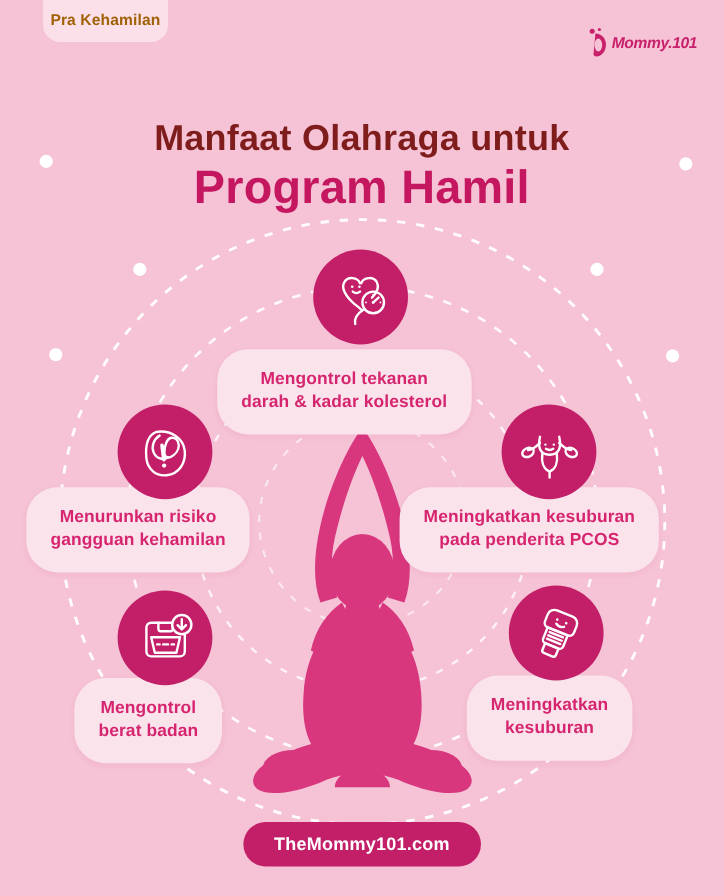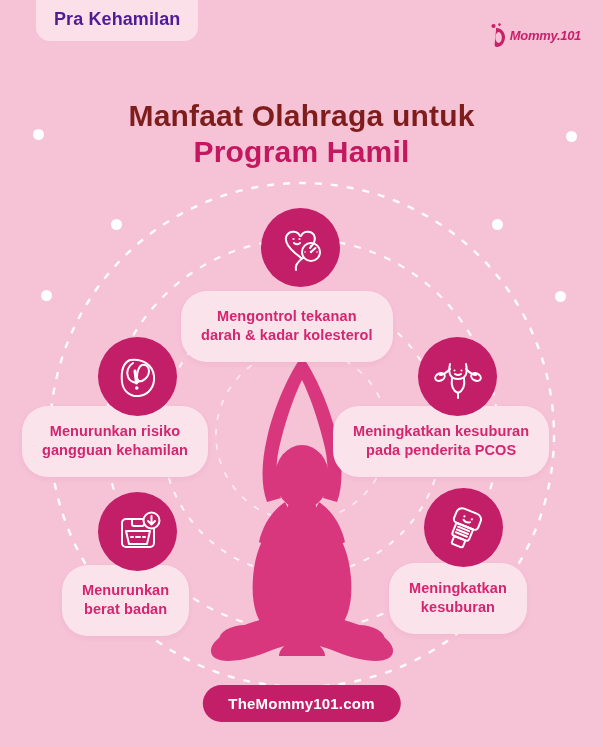--- a/index.html
+++ b/index.html
@@ -16,39 +16,39 @@
   .dot { position:absolute; background:#ffffff; border-radius:50%; }
   .rings { position:absolute; left:50%; top:435px; transform:translate(-50%,-50%);
            width:520px; height:520px; pointer-events:none; }
   .rings svg { width:100%; height:100%; display:block; }
 
   
   .tag {
     position:absolute; left:36px; top:0;
     background:#fbdfe9;
     border-radius:0 0 14px 14px;
-    padding:9px 18px 11px;
-    color:#4c1d95; font-size:18px; font-weight:700; letter-spacing:.1px;
+    padding:9px 6px 11px;
+    color:#a16207; font-size:13px; font-weight:700; letter-spacing:.1px;
   }
   .logo {
     position:absolute; right:22px; top:22px;
     display:flex; align-items:center; gap:2px;
     color:#c8206a;
   }
   .logo-mark { width:18px; height:26px; display:block; }
   .logo-text { font-size:13px; font-weight:700; font-style:italic; letter-spacing:-.3px; }
 
   
   .headline { position:absolute; left:0; right:0; top:99px; text-align:center; }
   .headline .l1 {
     display:block; color:#7f1d1d; font-size:30px; font-weight:700;
     letter-spacing:.2px; line-height:1.14;
   }
   .headline .l2 {
-    display:block; color:#c4175f; font-size:30px; font-weight:700;
+    display:block; color:#c4175f; font-size:39px; font-weight:700;
     letter-spacing:.2px; line-height:1.14; margin-top:2px;
   }
 
   
   .yoga { position:absolute; left:50%; transform:translateX(-50%); top:352px;
           width:210px; height:318px; }
   .yoga svg { width:100%; height:100%; display:block; }
 
   
   .item { position:absolute; }
@@ -242,21 +242,21 @@
       <svg width="50" height="50" viewBox="0 0 50 50" fill="none" stroke="#ffffff" stroke-width="2" stroke-linecap="round" stroke-linejoin="round" xmlns="http://www.w3.org/2000/svg">
         <path d="M13 12 h24 a4 4 0 0 1 4 4 v20 a4 4 0 0 1 -4 4 h-24 a4 4 0 0 1 -4 -4 v-20 a4 4 0 0 1 4 -4 Z"></path>
         <path d="M19 12 v5 a2 2 0 0 0 2 2 h8 a2 2 0 0 0 2 -2 v-5"></path>
         <path d="M13 24 h24 l-3 13 h-18 Z"></path>
         <path d="M18 30 h2 M23 30 h4 M30 30 h2"></path>
         <circle cx="38.5" cy="13.5" r="8" fill="#c21f68"></circle>
         <path d="M38.5 9 v8 M35 14 l3.5 3.5 L42 14"></path>
       </svg>
     </div>
     <div class="pill p-weight">
-      <span>Menurunkan</span><br>
+      <span>Mengontrol</span><br>
       <span>berat badan</span>
     </div>
   </div>
 
   <div class="item">
     <div class="icon i-fert">
       <svg width="50" height="50" viewBox="0 0 50 50" fill="none" stroke="#ffffff" stroke-width="2" stroke-linecap="round" stroke-linejoin="round" xmlns="http://www.w3.org/2000/svg">
         <g transform="rotate(22 25 25)">
           <path d="M18 7 h14 a6 6 0 0 1 6 6 v6 a4 4 0 0 1 -4 4 h-18 a4 4 0 0 1 -4 -4 v-6 a6 6 0 0 1 6 -6 Z"></path>
           <path d="M16 23 h18 v10 a3 3 0 0 1 -3 3 h-12 a3 3 0 0 1 -3 -3 Z"></path>

